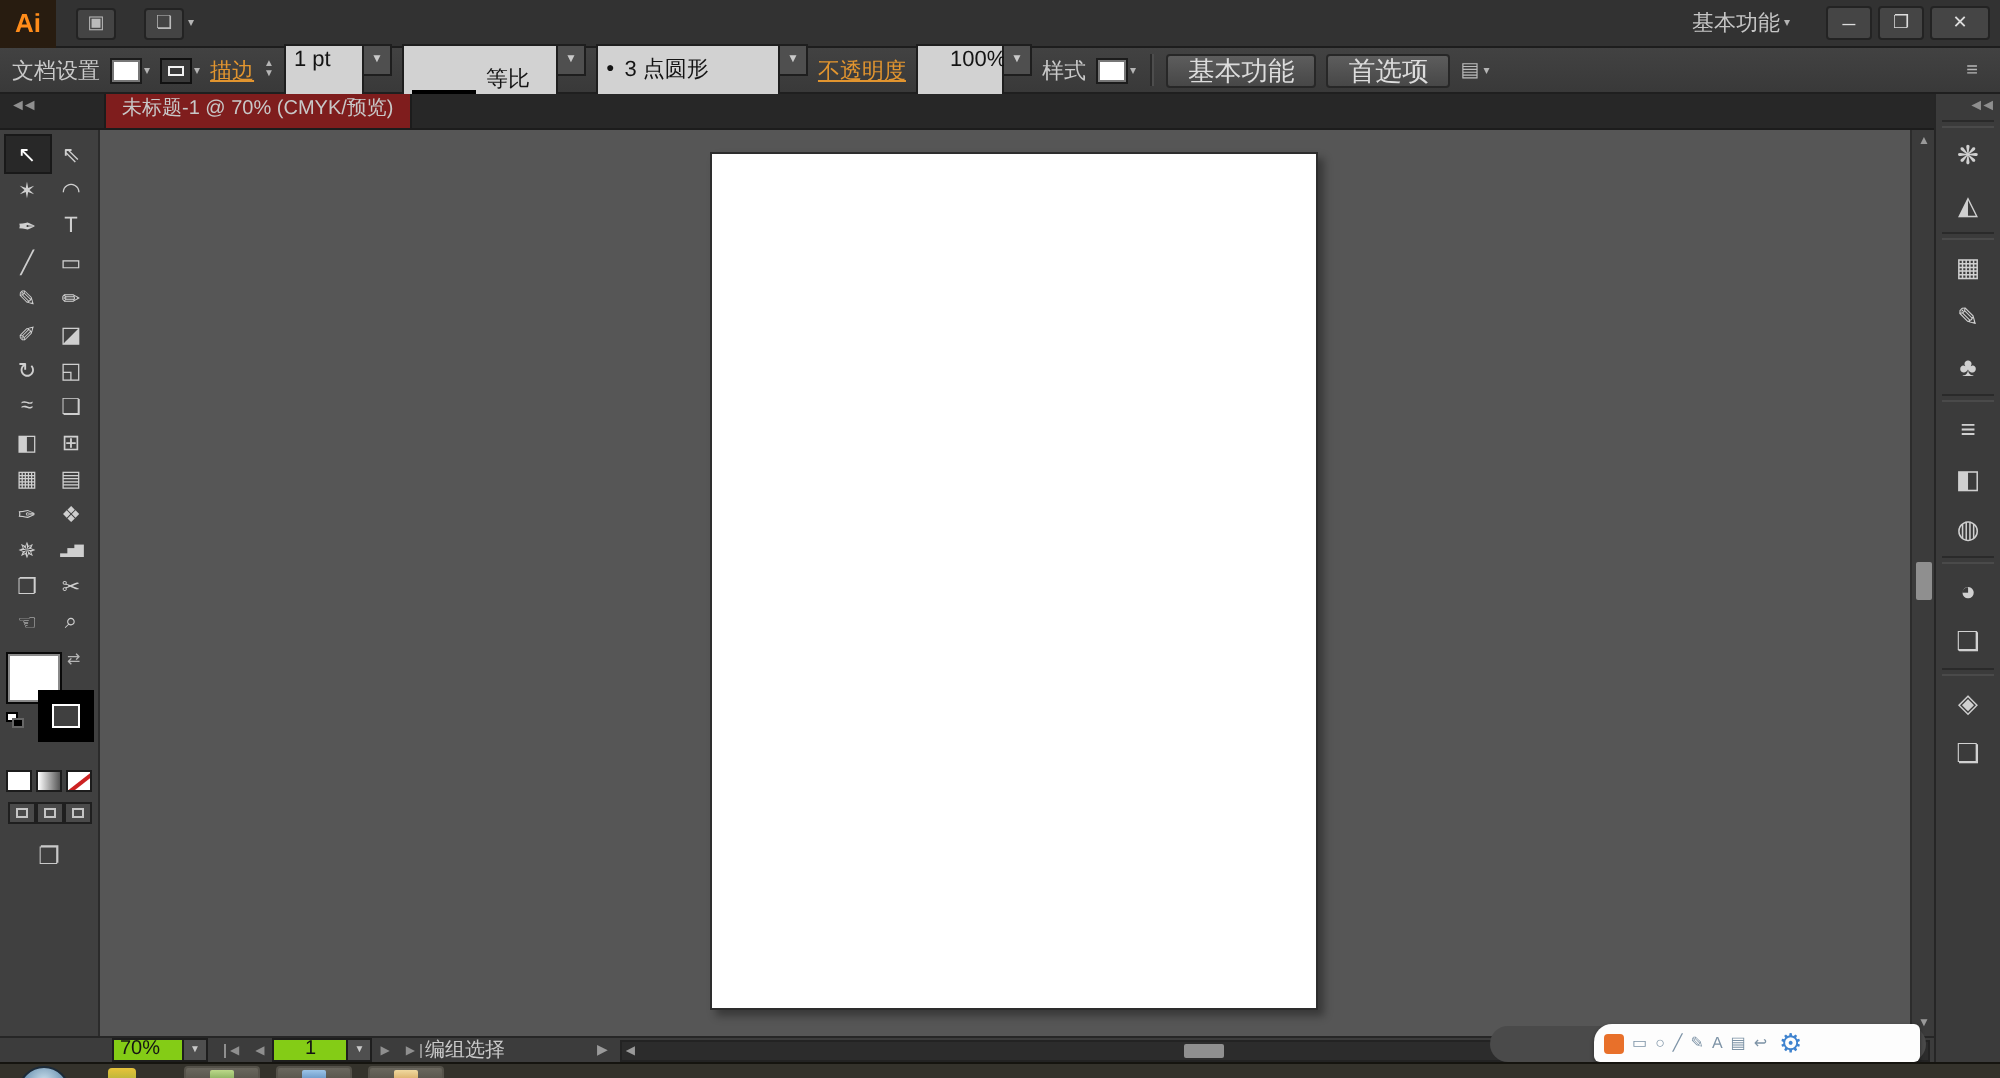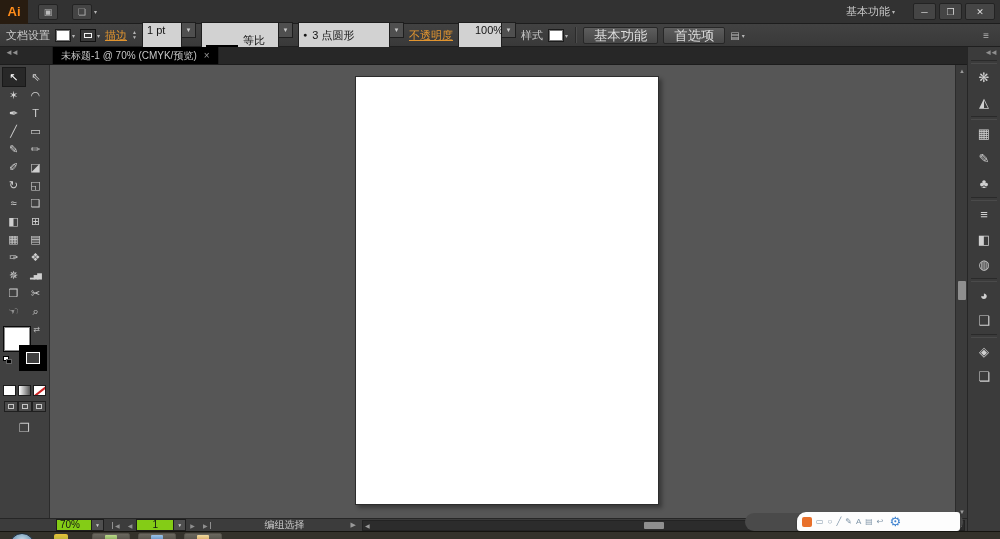--- a/index.html
+++ b/index.html
@@ -35,21 +35,21 @@
   .profile-line { display:inline-block; width:32px; height:2px; background:#000; margin-right:5px; }
   .f-brush { width:92px; display:flex; align-items:center; }
   .brush-dot { font-size:7px; margin-right:5px; }
   .f-opacity { width:44px;padding-left:16px; }
   .ctl-btn { background:linear-gradient(#5d5d5d,#474747); border:1px solid #272727; border-radius:2px; color:#dcdcdc; padding:1px 10px; height:17px; line-height:14px; }
   .panel-menu { margin-left:auto; color:#b5b5b5; font-size:10px; letter-spacing:1px; padding-right:4px; }
 
   
   .tabbar { position:absolute; left:0; top:47px; width:967px; height:18px; background:#272727; border-bottom:1px solid #1c1c1c; display:flex; align-items:stretch; }
   .tb-collapse { width:52px; color:#8f8f8f; font-size:8px; letter-spacing:-2px; padding:1px 0 0 5px; }
-  .tab { background:#000000; border-right:1px solid #1c1c1c; border-left:1px solid #1c1c1c; color:#c8c8c8; font-size:10px; display:flex; align-items:center; padding:0 8px; gap:7px; }
+  .tab { background:#7f1d1d; border-right:1px solid #1c1c1c; border-left:1px solid #1c1c1c; color:#c8c8c8; font-size:10px; display:flex; align-items:center; padding:0 8px; gap:7px;flex-direction:column; }
   .tab-close { color:#9a9a9a; font-size:10px; }
 
   
   .toolbar { position:absolute; left:0; top:65px; width:50px; height:453px; background:#404040; border-right:1px solid #2b2b2b; }
   .tools { display:grid; grid-template-columns:22px 22px; justify-content:center; padding-top:3px; }
   .tool { height:18px; display:flex; align-items:center; justify-content:center; color:#cfcfcf; font-size:11px; }
   .tool.active { background:#282828; box-shadow:0 0 0 1px #191919; color:#fff; }
   .tool .bars { font-size:6px; letter-spacing:-1px; }
   .fs-wrap { position:relative; width:44px; height:54px; margin:6px auto 0; }
   .fill-box { position:absolute; left:0; top:0; width:28px; height:26px; background:#ffffff; border:1px solid #0a0a0a; box-shadow:0 0 0 1px #8a8a8a inset; }
@@ -88,21 +88,21 @@
 
   
   .statusbar { position:absolute; left:0; top:518px; width:967px; height:13px; background:#3c3c3c; border-top:1px solid #262626; display:flex; align-items:center; padding:0 2px 0 56px; font-size:10px; }
   .sb-field { background:#84cc16; border:1px solid #1e1e1e; color:#141414; height:12px; line-height:10px; padding:0 3px; font-size:10px; }
   .sb-caret { width:12px; height:12px; background:#4f4f4f; border:1px solid #1e1e1e; border-left:none; color:#c9c9c9; font-size:5px; display:flex; align-items:center; justify-content:center; }
   .sb-zoom { width:36px; }
   .sb-art { width:38px; text-align:center; }
   .sb-nav { color:#8f8f8f; font-size:6px; padding:0 4px; }
   .sb-nav.first { border-left:1px solid #8f8f8f; margin-left:8px; padding-left:2px; }
   .sb-nav.last { border-right:1px solid #8f8f8f; margin-right:2px; padding-right:2px; }
-  .sb-status { color:#c9c9c9; margin-left:52px; }
+  .sb-status { color:#c9c9c9; }
   .sb-flyout { color:#9a9a9a; font-size:7px; margin-left:46px; }
   .hscroll { flex:1; position:relative; height:11px; background:#2c2c2c; border:1px solid #232323; margin-left:6px; }
   .hs-arrow { position:absolute; top:0; height:9px; display:flex; align-items:center; color:#9a9a9a; font-size:6px; }
   .hs-left { left:2px; } .hs-right { right:2px; }
   .hs-thumb { position:absolute; left:281px; top:1px; width:20px; height:7px; background:#8f8f8f; border-radius:1px; }
 
   
   .capture-bump { position:absolute; left:745px; top:513px; width:218px; height:18px; background:#4a4a4a; border-radius:9px; }
   .capture-bar { position:absolute; left:797px; top:512px; width:163px; height:19px; background:#fdfdfd; border-radius:9px 3px 3px 3px; box-shadow:0 1px 2px rgba(0,0,0,0.4); display:flex; align-items:center; padding:0 5px; gap:4px; }
   .cap-orange { width:10px; height:10px; background:#e8702a; border-radius:2px; }

